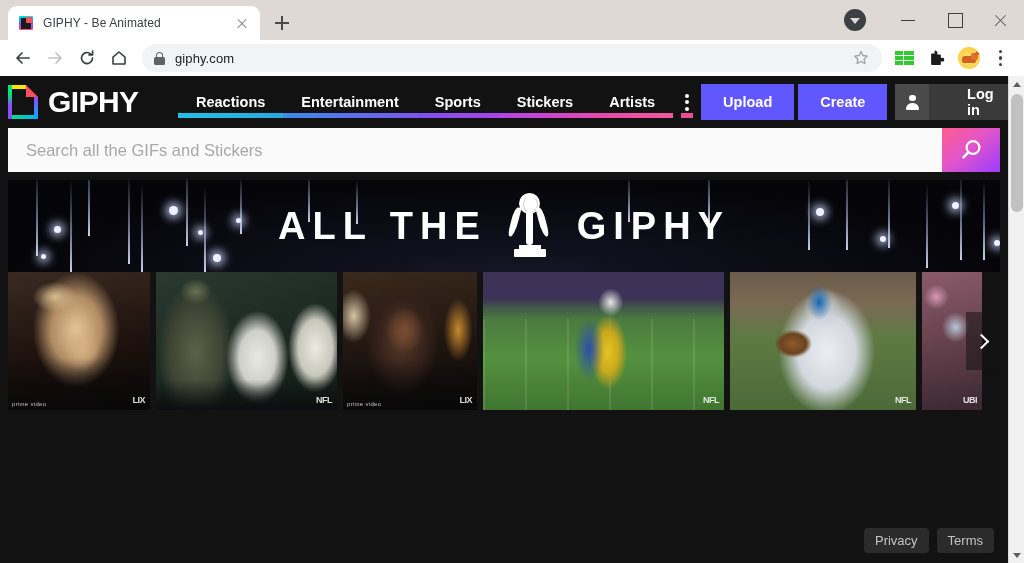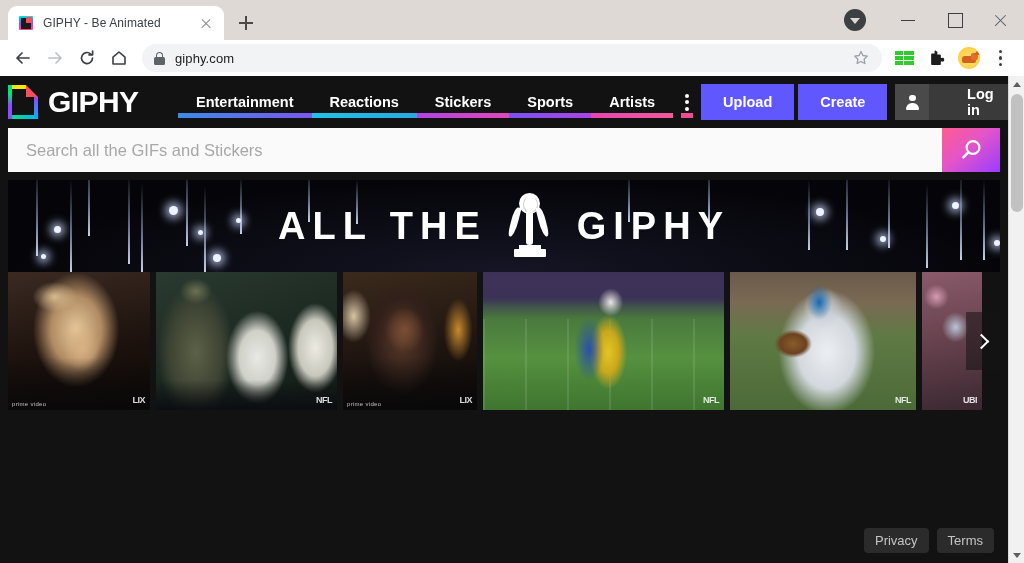--- a/index.html
+++ b/index.html
@@ -12,21 +12,21 @@
 
   
   .browser { width: 1024px; height: 563px; position: relative; }
 
   .tabstrip {
     height: 40px; background: #dfd9d6;
     display: flex; align-items: flex-end; padding-left: 8px;
     position: relative;
   }
   .tab {
-    height: 34px; width: 216px;
+    height: 34px; width: 252px;
     background: #ffffff; border-radius: 9px 9px 0 0;
     display: flex; align-items: center; padding: 0 10px;
     gap: 9px; position: relative;
   }
   .favicon {
     width: 16px; height: 16px; flex: 0 0 16px; position: relative;
   }
   .favicon .fav-outer {
     position: absolute; inset: 1px;
     background: linear-gradient(180deg,#00e6cc 0%,#00b3ff 22%,#9b4dff 55%,#ff4d7d 100%);
@@ -484,34 +484,34 @@
           <div class="logo-mark">
             <div class="lm-border"></div>
               <div class="lm-fill"></div>
               <div class="lm-fold"></div>
           </div>
           <div class="logo-text">GIPHY</div>
         </div>
 
         <div class="navlinks">
           <div class="navitem">
+            <span>Reactions</span>
+            <div class="ul" style="background:linear-gradient(90deg,#23c0e8,#2aa8e0)"></div>
+          </div>
+          <div class="navitem">
             <span>Entertainment</span>
             <div class="ul" style="background:linear-gradient(90deg,#3d8ae8,#7a57ee)"></div>
           </div>
           <div class="navitem">
-            <span>Reactions</span>
-            <div class="ul" style="background:linear-gradient(90deg,#23c0e8,#2aa8e0)"></div>
+            <span>Sports</span>
+            <div class="ul" style="background:linear-gradient(90deg,#7a52ef,#a845e6)"></div>
           </div>
           <div class="navitem">
             <span>Stickers</span>
             <div class="ul" style="background:linear-gradient(90deg,#b044e4,#e048b8)"></div>
-          </div>
-          <div class="navitem">
-            <span>Sports</span>
-            <div class="ul" style="background:linear-gradient(90deg,#7a52ef,#a845e6)"></div>
           </div>
           <div class="navitem">
             <span>Artists</span>
             <div class="ul" style="background:linear-gradient(90deg,#e447b0,#f05a9a)"></div>
           </div>
           <div class="navitem nav-dots">
             <div class="dots">
                 <i></i>
                 <i></i>
                 <i></i>

